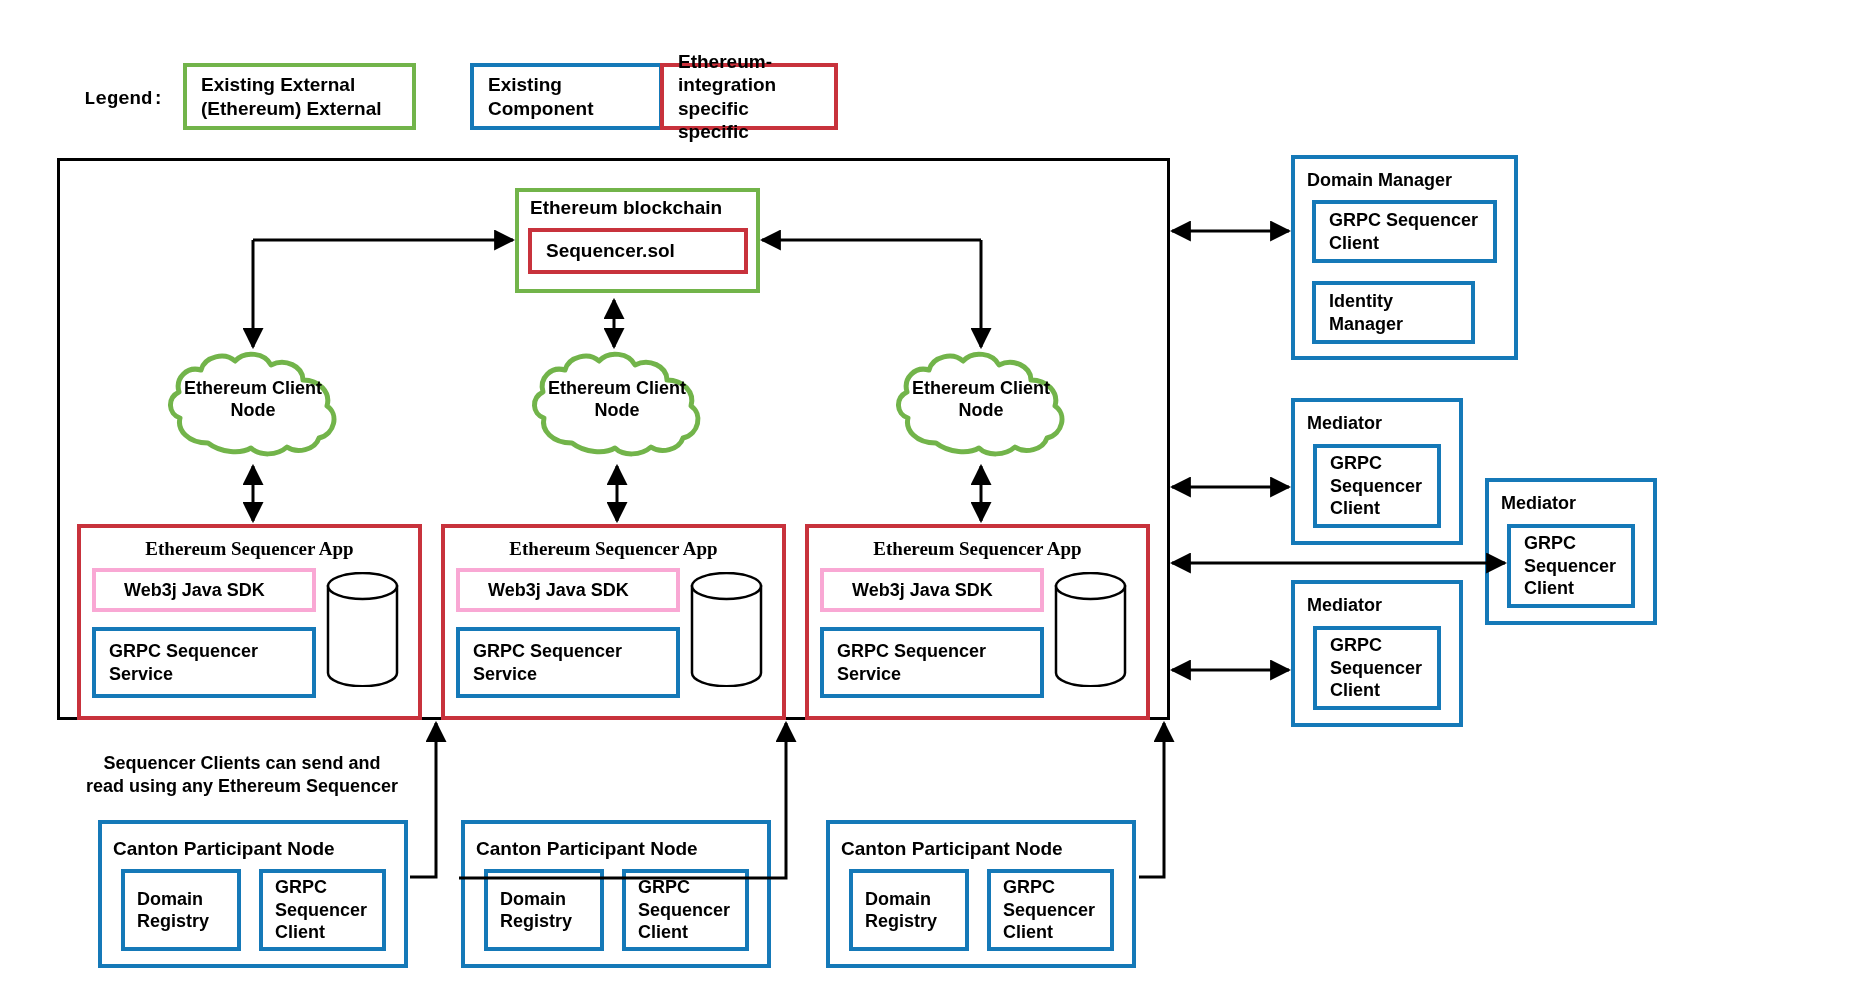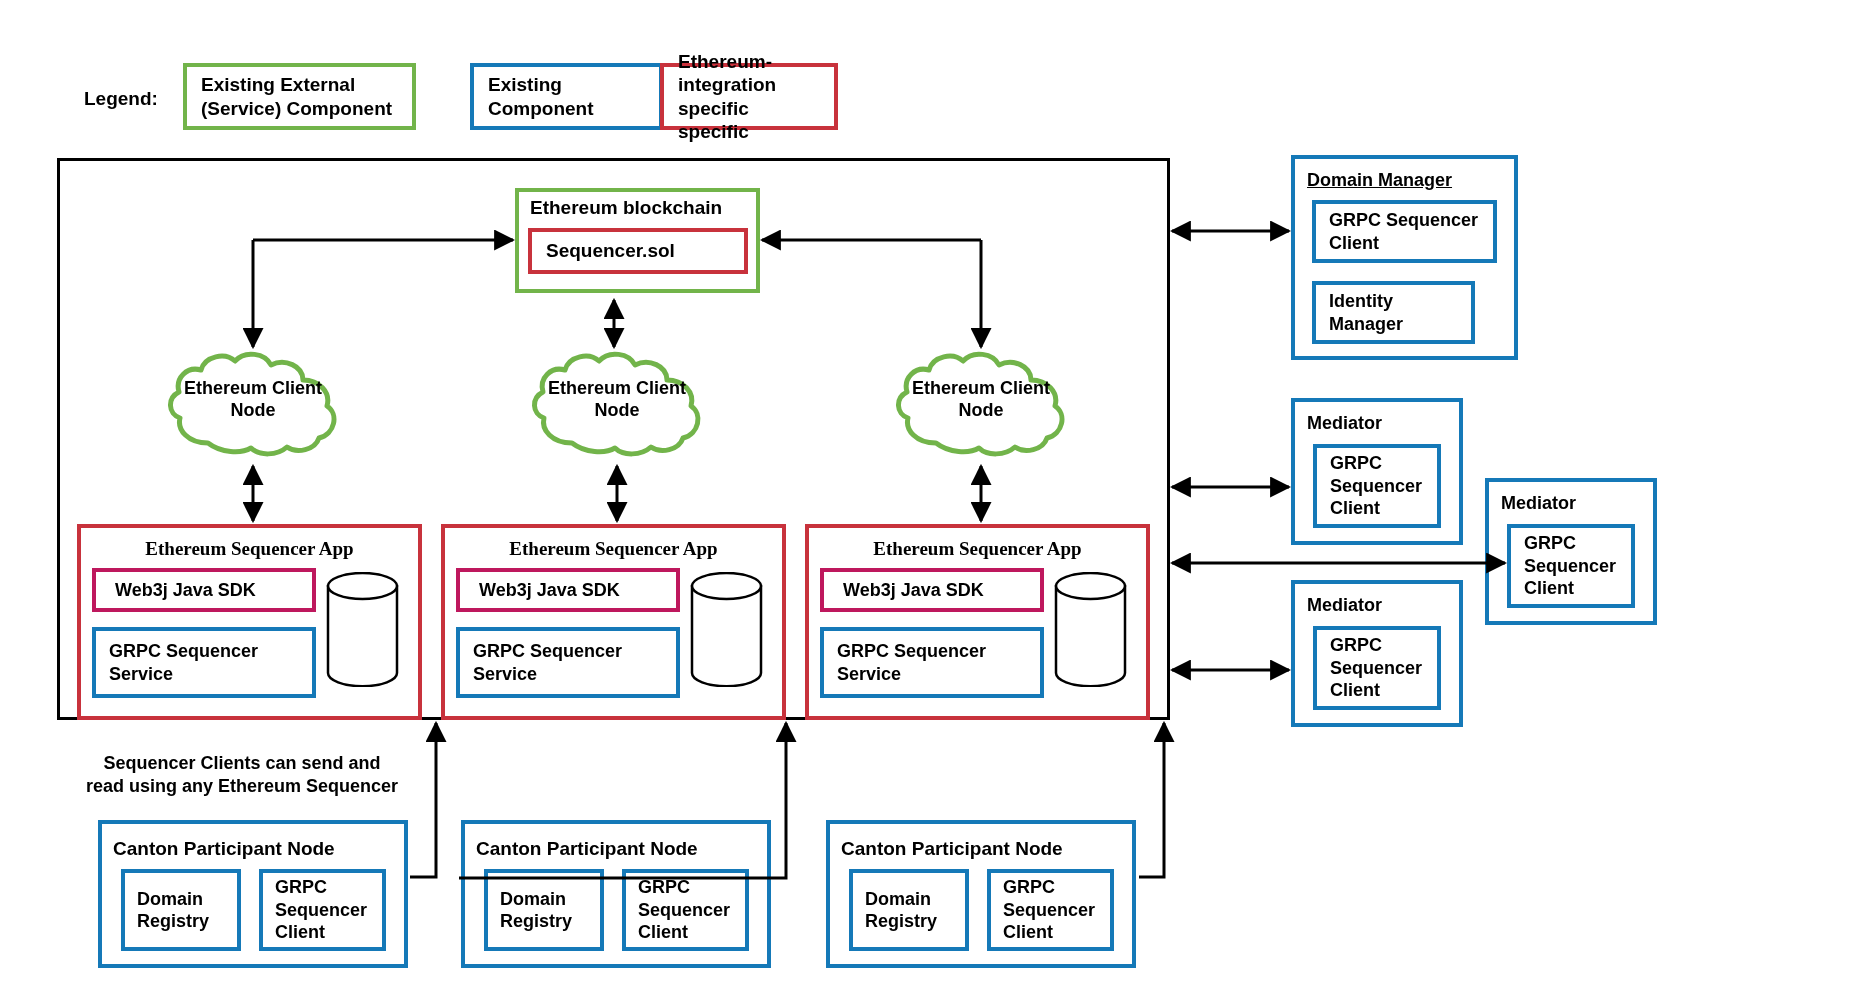--- a/index.html
+++ b/index.html
@@ -3,21 +3,21 @@
 <meta charset="utf-8">
 <style>
   html,body{margin:0;padding:0;background:#ffffff;}
   body{width:1861px;height:1000px;position:relative;
        font-family:"Liberation Sans","DejaVu Sans",sans-serif;
        -webkit-font-smoothing:antialiased;overflow:hidden;}
   .abs{position:absolute;box-sizing:border-box;}
   .lbl{font-weight:bold;color:#000;line-height:1.18;}
 
   
-  #legend-title{left:84px;top:88px;font-size:19px;}
+  #legend-title{left:84px;top:88px;font-size:19px;font-family:Liberation Mono, monospace;}
   .legend-box{border-width:4px;border-style:solid;background:#fff;
               display:flex;align-items:center;padding:6px 14px;}
   #legend-green{left:183px;top:63px;width:233px;height:67px;border-color:#72b44a;}
   #legend-blue {left:447px;top:63px;width:193px;height:67px;border-color:#1579b8;margin-left:23px;}
   #legend-red  {left:660px;top:63px;width:178px;height:67px;border-color:#c8323c;}
   .legend-box span{font-size:19px;font-weight:bold;line-height:1.22;}
 
   
   #main-container{left:57px;top:158px;width:1113px;height:562px;
                   border:3px solid #000;background:#fff;}
@@ -36,40 +36,40 @@
   .cloud-label{width:180px;text-align:center;font-size:18px;line-height:1.2;}
   #cloud1{left:163px;top:348px;}  #cloud1-label{left:163px;top:378px;}
   #cloud2{left:527px;top:348px;}  #cloud2-label{left:527px;top:378px;}
   #cloud3{left:891px;top:348px;}  #cloud3-label{left:891px;top:378px;}
 
   
   .seq-app{width:345px;height:196px;border:4px solid #c8323c;background:#fff;top:524px;}
   #seq-app1{left:77px;} #seq-app2{left:441px;} #seq-app3{left:805px;}
   .seq-app-title{width:345px;text-align:center;font-size:19px;top:538px;font-family:Liberation Serif, serif;}
   #seq-app1-title{left:77px;} #seq-app2-title{left:441px;} #seq-app3-title{left:805px;}
-  .web3j{width:224px;height:44px;border:4px solid #be185d;background:#fff;top:568px;
-         display:flex;align-items:center;padding-left:19px;}
+  .web3j{width:224px;height:44px;border:4px solid #f9a8d4;background:#fff;top:568px;
+         display:flex;align-items:center;padding-left:28px;}
   #web3j1{left:92px;} #web3j2{left:456px;} #web3j3{left:820px;}
   .web3j span{font-size:18px;font-weight:bold;}
   .grpcsvc{width:224px;height:71px;border:4px solid #1579b8;background:#fff;top:627px;
            display:flex;align-items:center;padding-left:13px;}
   #grpcsvc1{left:92px;} #grpcsvc2{left:456px;} #grpcsvc3{left:820px;}
   .grpcsvc span{font-size:18px;font-weight:bold;line-height:1.25;}
   .db{width:75px;height:115px;top:572px;}
   #db1{left:325px;} #db2{left:689px;} #db3{left:1053px;}
 
   
   .panel{border:4px solid #1579b8;background:#fff;}
   .panel-title{font-size:18px;}
   .inner-box{border:4px solid #1579b8;background:#fff;
              display:flex;align-items:center;padding-left:13px;}
   .inner-box span{font-size:18px;font-weight:bold;line-height:1.25;}
 
   #domain-manager{left:1291px;top:155px;width:227px;height:205px;}
-  #dm-title{left:1307px;top:170px;text-decoration:underline;}
+  #dm-title{left:1307px;top:170px;}
   #dm-grpc{left:1312px;top:200px;width:185px;height:63px;}
   #dm-identity{left:1312px;top:281px;width:163px;height:63px;}
 
   #mediator1{left:1291px;top:398px;width:172px;height:147px;}
   #m1-title{left:1307px;top:413px;}
   #m1-grpc{left:1313px;top:444px;width:128px;height:84px;}
 
   #mediator2{left:1291px;top:580px;width:172px;height:147px;}
   #m2-title{left:1307px;top:595px;}
   #m2-grpc{left:1313px;top:626px;width:128px;height:84px;}
@@ -97,21 +97,21 @@
   svg.ov{position:absolute;left:0;top:0;width:1861px;height:1000px;
          pointer-events:none;overflow:visible;}
   svg.cloudsvg{display:block;}
 </style>
 </head>
 <body>
 
 <div class="abs lbl" id="legend-title">Legend:</div>
 
 <div class="abs legend-box" id="legend-green">
-  <span><span>Existing External</span><br><span>(Service) Component</span></span>
+  <span><span>Existing External</span><br><span>(Ethereum) External</span></span>
 </div>
 <div class="abs legend-box" id="legend-blue">
   <span>Existing Component</span>
 </div>
 <div class="abs legend-box" id="legend-red">
   <span><span>Ethereum-integration</span><br><span>specific specific</span></span>
 </div>
 
 <div class="abs" id="main-container"></div>
 

